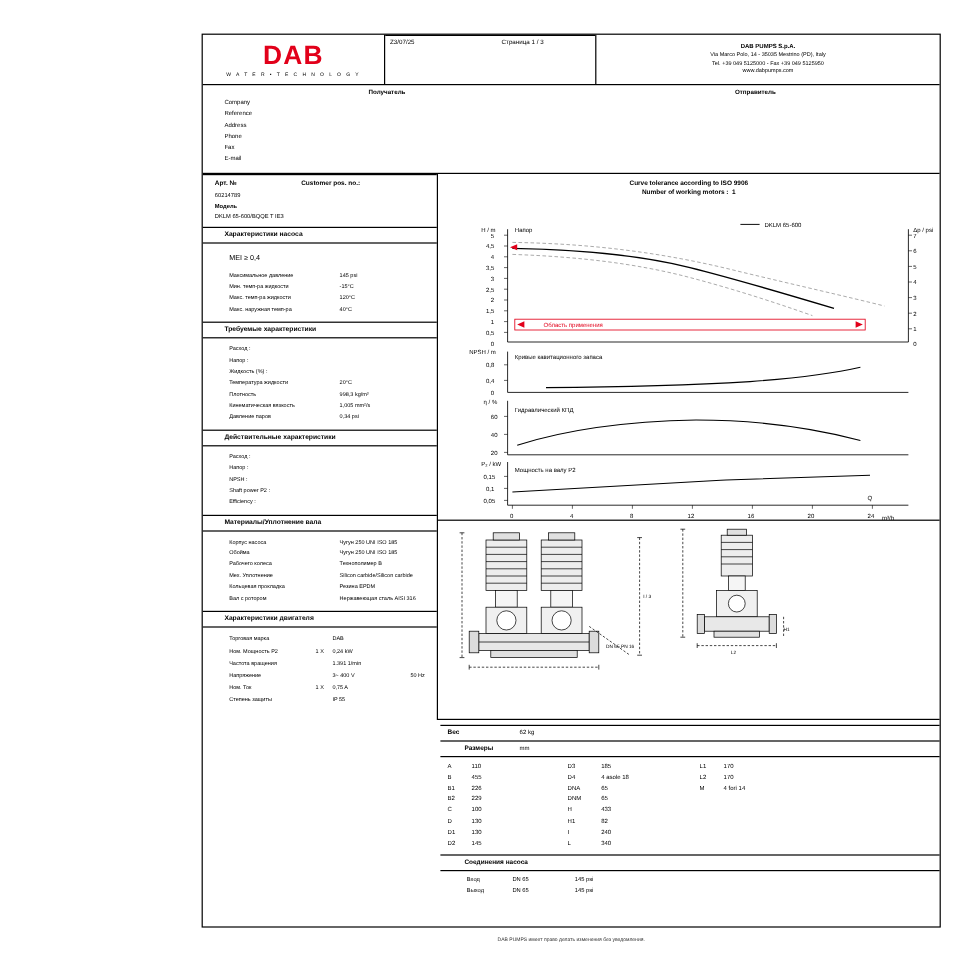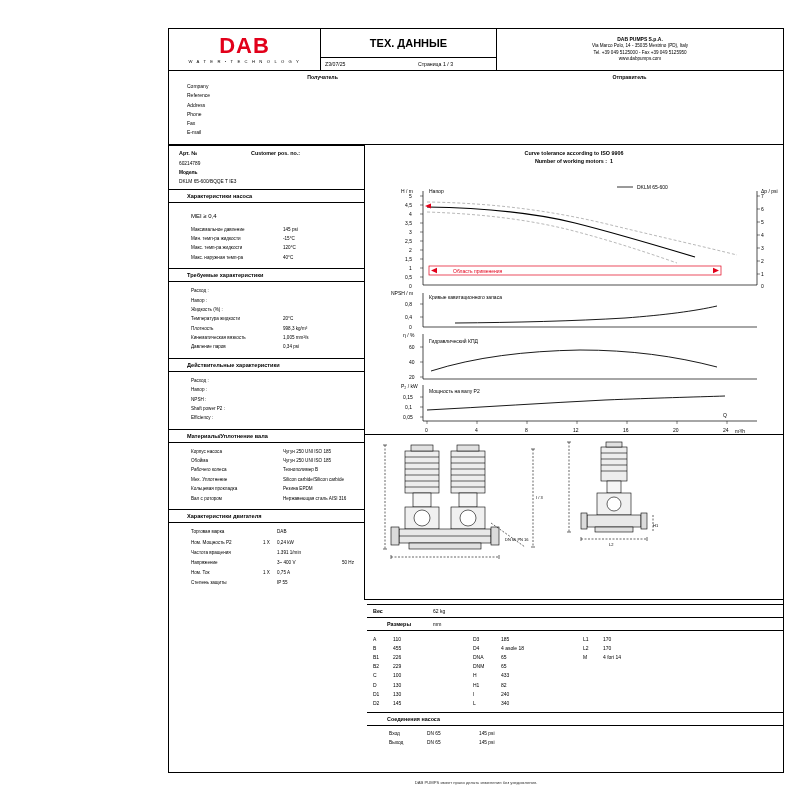--- a/index.html
+++ b/index.html
@@ -88,21 +88,20 @@
 <body>
 
 <div class="page">
 
   <div class="hdr">
     <div class="hdr-logo">
       <div class="dab-logo">DAB</div>
       <div class="dab-sub">W A T E R • T E C H N O L O G Y</div>
     </div>
     <div class="hdr-mid">
-      <div class="hdr-title">ТЕХ. ДАННЫЕ</div>
       <div class="hdr-subrow">
         <div class="hdr-code">Z3/07/25</div>
         <div class="hdr-page">Страница 1 / 3</div>
       </div>
     </div>
     <div class="hdr-right">
       <div class="co">DAB PUMPS S.p.A.</div>
       <div>Via Marco Polo, 14 - 35035 Mestrino (PD), Italy</div>
       <div>Tel. +39 049 5125000 - Fax +39 049 5125950</div>
       <div>www.dabpumps.com</div>

